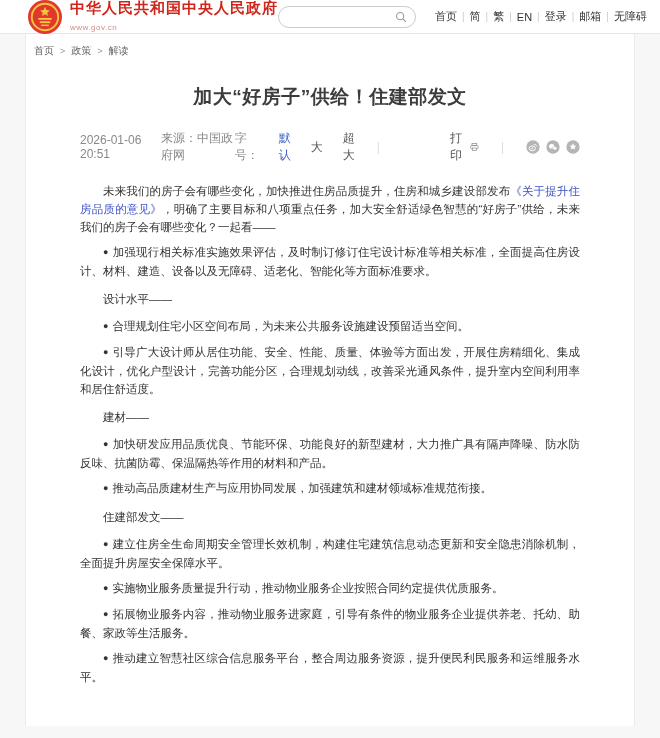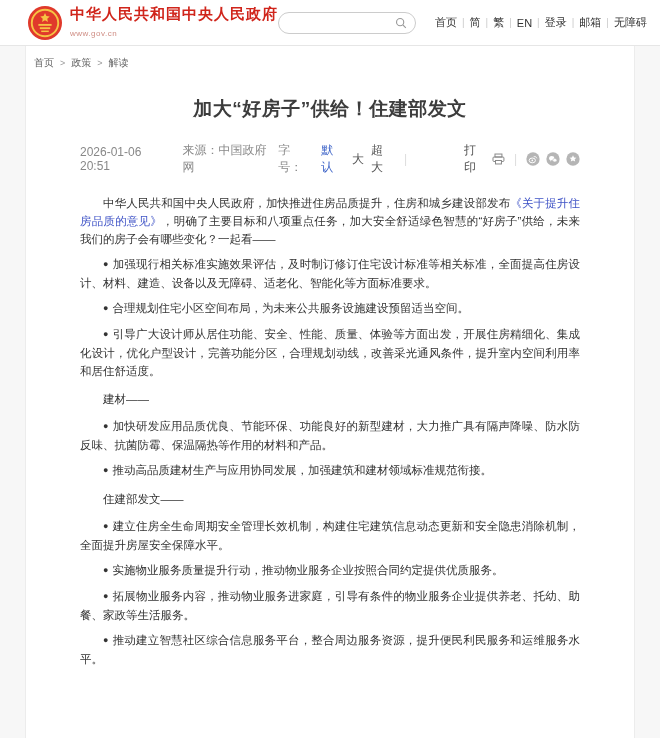--- a/index.html
+++ b/index.html
@@ -3,21 +3,21 @@
 <meta charset="utf-8">
 <style>
   * { box-sizing: border-box; margin: 0; padding: 0; }
   html,body { width:660px; height:738px; overflow:hidden; }
   body {
     font-family: "Liberation Sans", "DejaVu Sans", sans-serif;
     background:#f7f7f7; color:#333;
   }
   
   .site-header{
-    height:46px; background:#fff; display:flex; align-items:center;
+    height:34px; background:#fff; display:flex; align-items:center;
     padding:0 22px 0 28px; border-bottom:1px solid #e6e6e6;
   }
   .logo-wrap{ display:flex; align-items:center; gap:8px; flex:0 0 auto; }
   .emblem{ width:34px; height:34px; display:block; }
   .site-title-box{ display:flex; flex-direction:column; line-height:1.1; }
   .site-title{ color:#d0251b; font-size:15px; font-weight:bold; letter-spacing:1px; }
   .site-url{ color:#cf8d84; font-size:8px; margin-top:8px; letter-spacing:.5px; }
   .header-right{ margin-left:auto; display:flex; align-items:center; gap:14px; }
   .search-box{
     width:138px; height:22px; border:1px solid #ccc; border-radius:11px;
@@ -40,21 +40,21 @@
   .article{ width:500px; margin:0 auto; }
   .article-title{
     margin-top:26px; text-align:center; font-size:19px; font-weight:bold;
     color:#3c3c3c; letter-spacing:.5px;
   }
   .meta-row{
     margin-top:20px; display:flex; justify-content:space-between; align-items:center;
     font-size:12px; color:#888;
   }
   .meta-left{ display:flex; gap:8px; align-items:center; }
-  .meta-right{ display:flex; gap:7px; align-items:center; }
+  .meta-right{ display:flex; gap:20px; align-items:center; }
   .meta-right .fs-default{ color:#3e64c8; cursor:pointer; }
   .meta-right .fs-opt{ color:#555; cursor:pointer; }
   .meta-sep{ color:#ddd; padding:0 2px; }
   .print-group{ display:flex; align-items:center; gap:4px; color:#555; cursor:pointer;margin-left:48px; }
   .share-icons{ display:flex; gap:6px; align-items:center; }
   .share-icons svg{ width:14px; height:14px; display:block; cursor:pointer; }
   
   .article-body{ margin-top:18px; font-size:11.5px; line-height:18px; text-align:justify; color:#333; }
   .article-body p{ margin-bottom:7px; text-indent:2em; }
   .article-body p.section-heading{ margin-top:10px; margin-bottom:9px; }
@@ -154,22 +154,23 @@
           </svg>
           <svg viewBox="0 0 20 20">
             <circle cx="10" cy="10" r="9.5" fill="#b5b5b5"></circle>
             <path d="M10 4.6 l1.5 3.1 3.4.4 -2.5 2.3 .7 3.3 -3.1-1.7 -3.1 1.7 .7-3.3 -2.5-2.3 3.4-.4z" fill="#fff"></path>
           </svg>
         </span>
       </div>
     </div>
 
     <div class="article-body" id="article-body">
-        <p><span>中华人民共和国中央人民政府，加快推进住房品质提升，住房和城乡建设部发布</span><a class="doc-link">《关于提升住房品质的意见》</a><span>，明确了主要目标和八项重点任务，加大安全舒适绿色智慧的“好房子”供给，未来我们的房子会有哪些变化？一起看——</span></p>
+        <p><span>未来我们的房子会有哪些变化，加快推进住房品质提升，住房和城乡建设部发布</span><a class="doc-link">《关于提升住房品质的意见》</a><span>，明确了主要目标和八项重点任务，加大安全舒适绿色智慧的“好房子”供给，未来我们的房子会有哪些变化？一起看——</span></p>
         <p><span class="bullet-dot">●</span><span>加强现行相关标准实施效果评估，及时制订修订住宅设计标准等相关标准，全面提高住房设计、材料、建造、设备以及无障碍、适老化、智能化等方面标准要求。</span></p>
+        <p class="section-heading">设计水平——</p>
         <p><span class="bullet-dot">●</span><span>合理规划住宅小区空间布局，为未来公共服务设施建设预留适当空间。</span></p>
         <p><span class="bullet-dot">●</span><span>引导广大设计师从居住功能、安全、性能、质量、体验等方面出发，开展住房精细化、集成化设计，优化户型设计，完善功能分区，合理规划动线，改善采光通风条件，提升室内空间利用率和居住舒适度。</span></p>
         <p class="section-heading">建材——</p>
         <p><span class="bullet-dot">●</span><span>加快研发应用品质优良、节能环保、功能良好的新型建材，大力推广具有隔声降噪、防水防反味、抗菌防霉、保温隔热等作用的材料和产品。</span></p>
         <p><span class="bullet-dot">●</span><span>推动高品质建材生产与应用协同发展，加强建筑和建材领域标准规范衔接。</span></p>
         <p class="section-heading">住建部发文——</p>
         <p><span class="bullet-dot">●</span><span>建立住房全生命周期安全管理长效机制，构建住宅建筑信息动态更新和安全隐患消除机制，全面提升房屋安全保障水平。</span></p>
         <p><span class="bullet-dot">●</span><span>实施物业服务质量提升行动，推动物业服务企业按照合同约定提供优质服务。</span></p>
         <p><span class="bullet-dot">●</span><span>拓展物业服务内容，推动物业服务进家庭，引导有条件的物业服务企业提供养老、托幼、助餐、家政等生活服务。</span></p>
         <p><span class="bullet-dot">●</span><span>推动建立智慧社区综合信息服务平台，整合周边服务资源，提升便民利民服务和运维服务水平。</span></p>

